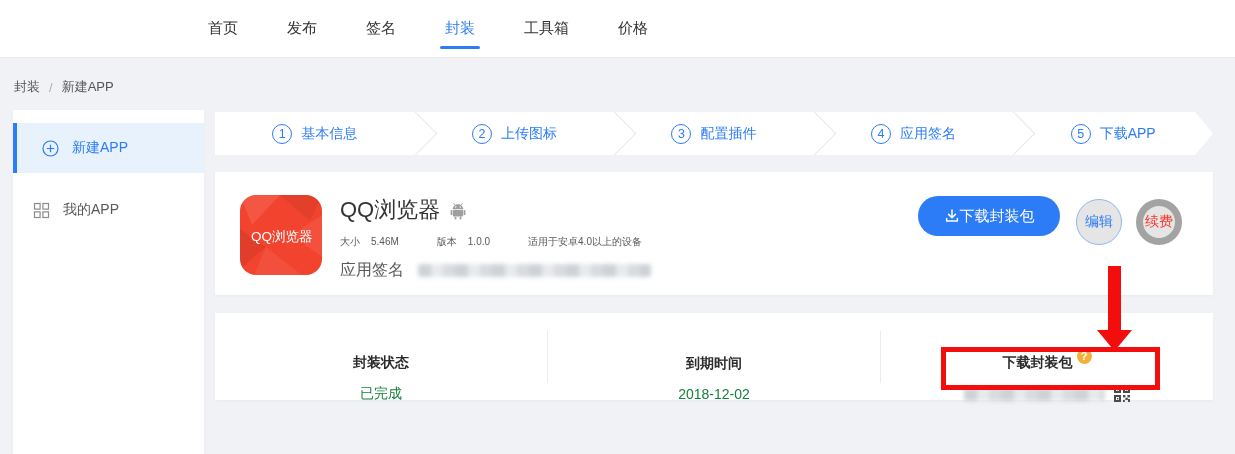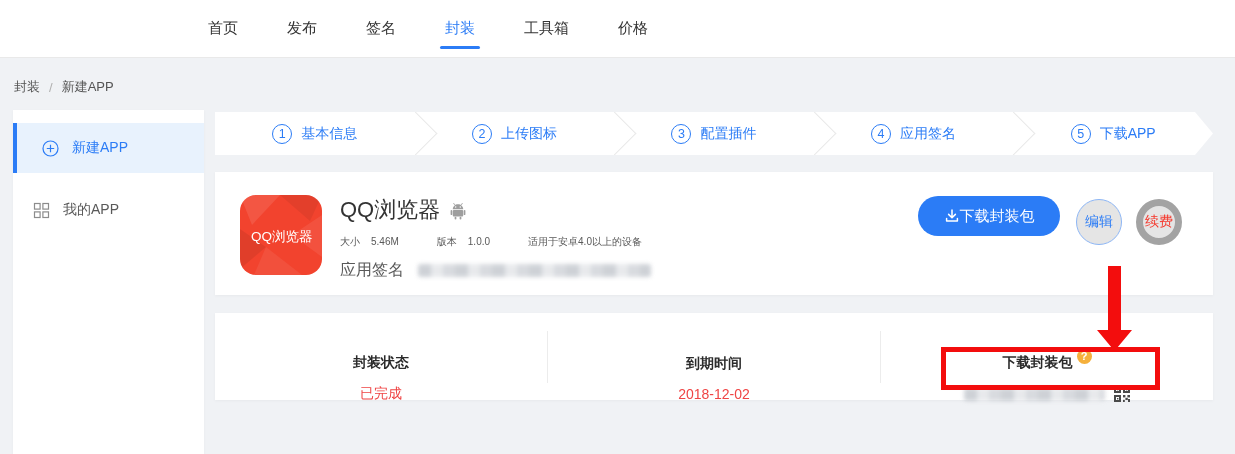--- a/index.html
+++ b/index.html
@@ -119,21 +119,21 @@
     position:absolute; left:215px; top:313px; width:998px; height:87px;
     background:#fff; box-shadow:0 1px 3px rgba(0,0,0,.04);
     display:flex; align-items:center;
   }
   .stat-col {
     flex:1; display:flex; flex-direction:column; align-items:center;
     justify-content:center; gap:13px;
   }
   .v-div { width:1px; height:52px; background:#ececec; flex:none; }
   .stat-header { font-size:14px; font-weight:bold; color:#2b2b2b; display:flex; align-items:flex-start; gap:4px;margin-top:44px; }
-  .stat-value { font-size:14px; color:#ef4444; }
+  .stat-value { font-size:14px; color:#15803d; }
   .help-badge {
     width:15px; height:15px; border-radius:50%; background:var(--help-gold,#f5b03c);
     color:#fff; font-size:11px; line-height:15px; text-align:center;
     margin-top:-5px; cursor:pointer;
   }
   .url-row { display:flex; align-items:center; gap:8px; }
   .url-blur { width:141px; }
   .qr-icon { display:inline-flex; width:18px; height:18px; cursor:pointer; }
 
   

